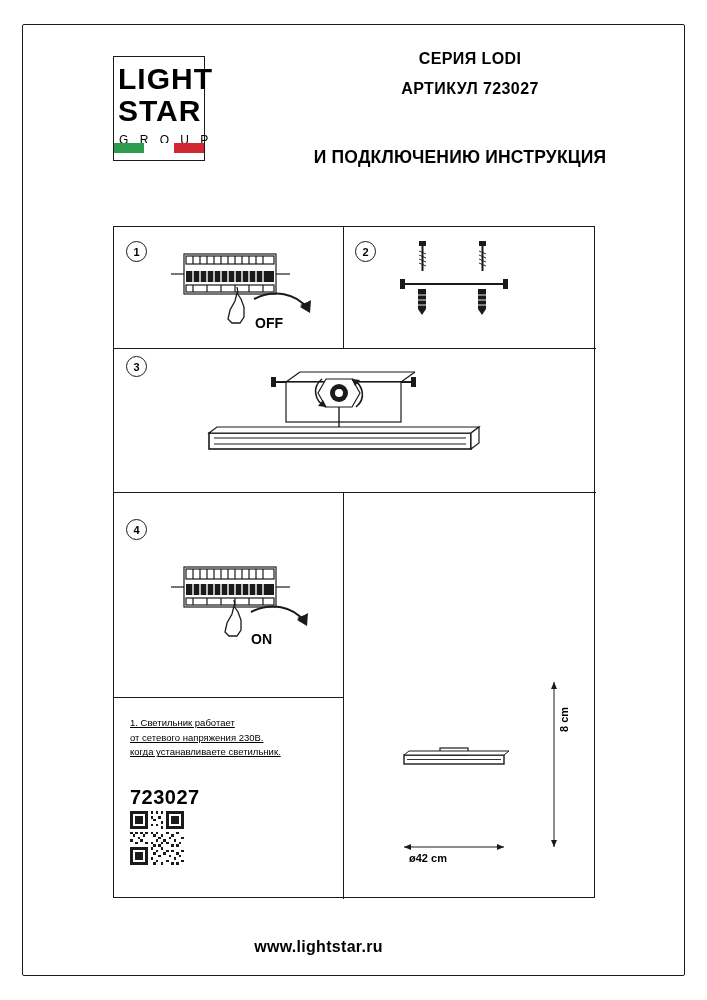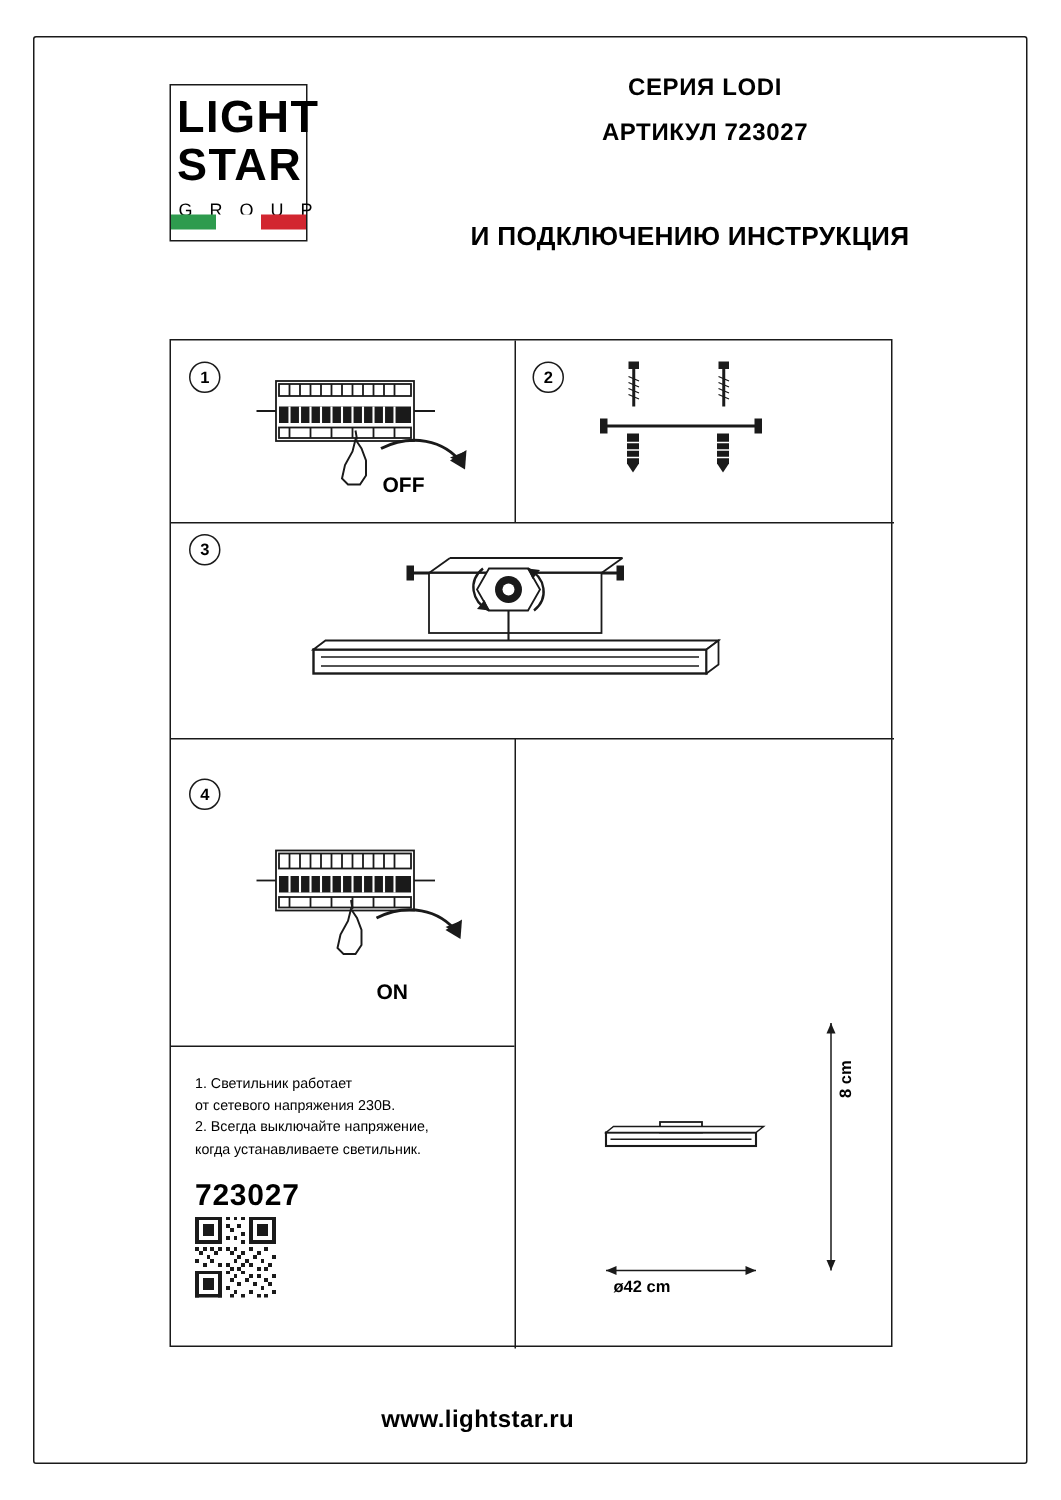--- a/index.html
+++ b/index.html
@@ -152,35 +152,35 @@
   .b4 { left: 12px; top: 292px; }
 
   .off-label {
     position: absolute;
     left: 141px; top: 88px;
     font-size: 14px;
     font-weight: bold;
   }
   .on-label {
     position: absolute;
-    left: 137px; top: 426px;
+    left: 137px; top: 404px;
     font-size: 14px;
     font-weight: bold;
   }
 
   
   .notes {
     position: absolute;
     left: 16px;
     top: 489px;
     width: 200px;
     font-size: 9.5px;
     line-height: 1.55;
   }
-  .notes div { white-space: nowrap; }
+  .notes div { white-space: nowrap; text-decoration: underline; }
 
   .art-code {
     position: absolute;
     left: 16px;
     top: 559px;
     font-size: 20px;
     font-weight: bold;
     letter-spacing: 0.5px;
   }
 
@@ -438,21 +438,20 @@
         <line x1="440" y1="455" x2="440" y2="620" stroke-width="1"></line>
         <polygon points="440,455 437,462 443,462" fill="#1a1a1a" stroke="none"></polygon>
         <polygon points="440,620 437,613 443,613" fill="#1a1a1a" stroke="none"></polygon>
       </g>
 
     </svg>
 
     <div class="notes">
       <div>1. Светильник работает</div>
       <div>от сетевого напряжения 230В.</div>
-      <div>2. Всегда выключайте напряжение,</div>
       <div>когда устанавливаете светильник.</div>
     </div>
 
     <div class="art-code">723027</div>
 
     <svg class="qr" viewBox="0 0 21 21" shape-rendering="crispEdges">
       <rect width="21" height="21" fill="#ffffff"></rect>
       <g fill="#1a1a1a">
 
         <rect x="0" y="0" width="7" height="1"></rect>

